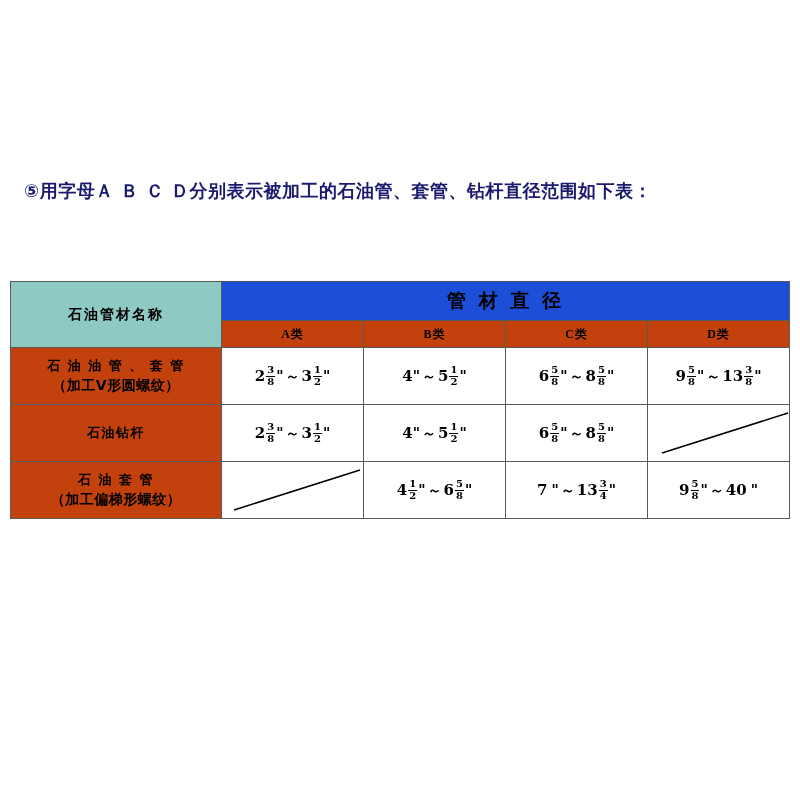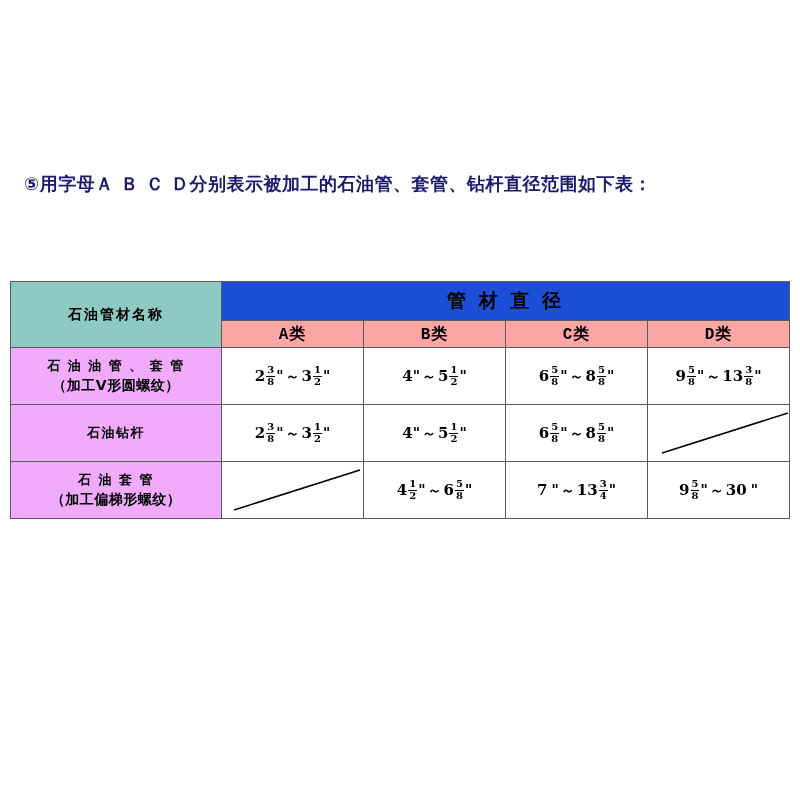--- a/index.html
+++ b/index.html
@@ -14,21 +14,21 @@
     overflow: hidden;
   }
   .page {
     position: relative;
     width: 800px;
     height: 800px;
   }
   .caption {
     position: absolute;
     left: 24px;
-    top: 172px;
+    top: 179px;
     font-size: 18px;
     color: #1a1a6e;
     font-weight: bold;
     letter-spacing: 0.5px;
     white-space: nowrap;
     font-family: "DejaVu Sans", sans-serif;
   }
   .table-wrap {
     position: absolute;
     left: 10px;
@@ -56,28 +56,28 @@
     letter-spacing: 2px;
   }
   .hdr-dia {
     background: #1d4ed8;
     font-size: 19px;
     font-family: "DejaVu Sans", sans-serif;
     letter-spacing: 3px;
     height: 38px;
   }
   .hdr-class {
-    background: #fca5a5;
-    font-size: 16px;
-    font-family: Liberation Mono, monospace;
+    background: #c2410c;
+    font-size: 12px;
+    font-family: Liberation Serif, serif;
     height: 26px;
     letter-spacing: 1px;
   }
   .rowname {
-    background: #f0abfc;
+    background: #c2410c;
     font-size: 13px;
     font-family: "DejaVu Sans", sans-serif;
     line-height: 1.5;
     letter-spacing: 1.5px;
     margin-left: 37px;
   }
   .rowname .sub {
     font-size: 14px;
     letter-spacing: 0.5px;
   }
@@ -229,21 +229,21 @@
               <span class="num">4</span><span class="frac"><span class="n">1</span><span class="d">2</span></span><span class="tick">"</span><span class="tilde">～</span><span class="num">6</span><span class="frac"><span class="n">5</span><span class="d">8</span></span><span class="tick">"</span>
             </span>
           </td>
           <td class="cell">
             <span class="val">
               <span class="num">7</span><span class="sp"></span><span class="tick">"</span><span class="tilde">～</span><span class="num">13</span><span class="frac"><span class="n">3</span><span class="d">4</span></span><span class="tick">"</span>
             </span>
           </td>
           <td class="cell">
             <span class="val">
-              <span class="num">9</span><span class="frac"><span class="n">5</span><span class="d">8</span></span><span class="tick">"</span><span class="tilde">～</span><span class="num">30</span><span class="sp"></span><span class="tick">"</span>
+              <span class="num">9</span><span class="frac"><span class="n">5</span><span class="d">8</span></span><span class="tick">"</span><span class="tilde">～</span><span class="num">40</span><span class="sp"></span><span class="tick">"</span>
             </span>
           </td>
         </tr>
       </tbody>
     </table>
   </div>
 
 </div>
 
 </body></html>

